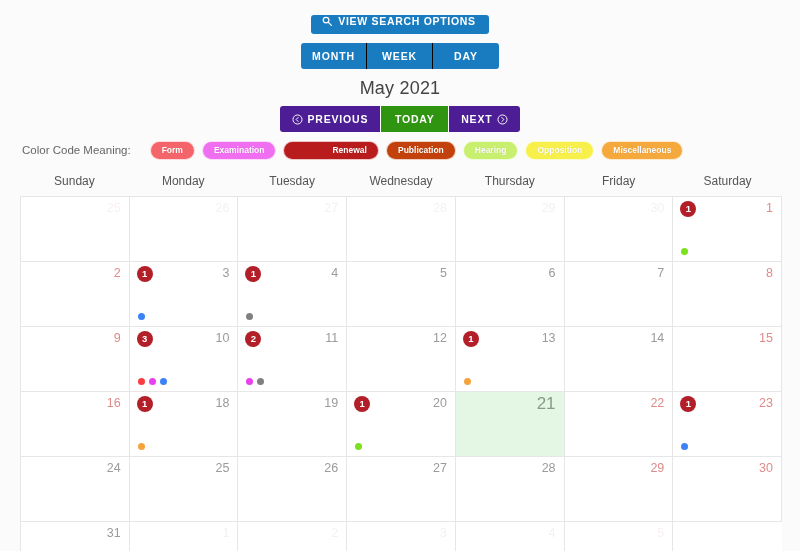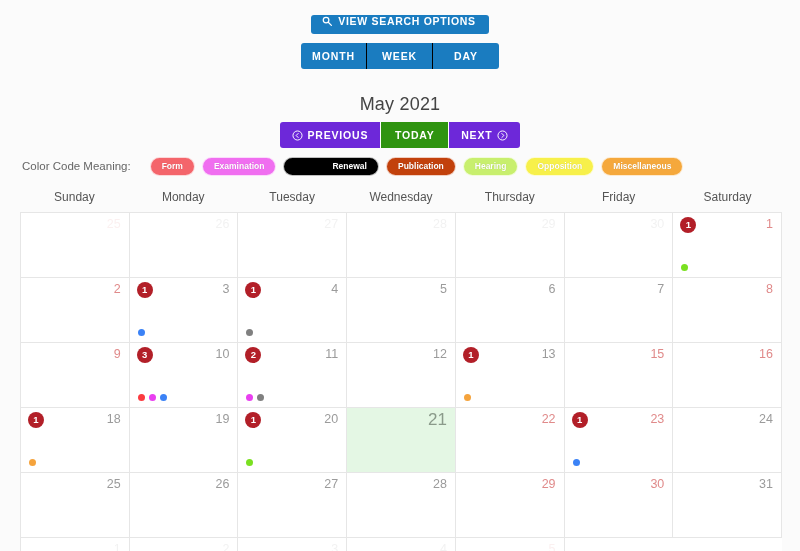--- a/index.html
+++ b/index.html
@@ -29,28 +29,28 @@
     background: #1a7cc0; color: #fff; border: none;
     border-right: 1px solid #000000;
     font-size: 10.5px; font-weight: bold; letter-spacing: .9px;
     padding: 7px 0; width: 66px; cursor: pointer;
     font-family: "Liberation Sans", sans-serif;
   }
   .view-btn:first-child { border-radius: 3px 0 0 3px; }
   .view-btn:last-child { border-radius: 0 3px 3px 0; border-right: none; }
 
   .month-title {
-    margin-top: 25px; font-size: 18px; color: #444; font-weight: normal;
+    margin-top: 9px; font-size: 18px; color: #444; font-weight: normal;
     letter-spacing: .2px;
   }
 
   .nav-group { margin-top: 7px; display: flex; justify-content: center; }
   .nav-btn {
     display: inline-flex; align-items: center; justify-content: center; gap: 5px;
-    background: #6d28d9; color: #fff; border: none;
+    background: #4c1d95; color: #fff; border: none;
     border-right: 1px solid #ffffff;
     font-size: 10.5px; font-weight: bold; letter-spacing: .8px;
     padding: 7px 12px; cursor: pointer; min-width: 68px;
     font-family: "Liberation Sans", sans-serif;
   }
   .nav-btn:first-child { border-radius: 3px 0 0 3px; }
   .nav-btn:last-child { border-radius: 0 3px 3px 0; border-right: none; }
   .nav-btn.today { background: #2f9410; }
   .nav-btn svg { display: block; }
 
@@ -156,21 +156,21 @@
           </svg>
         </span>
       </button>
     </div>
   </div>
 
   <div class="legend">
     <span class="legend-label">Color Code Meaning:</span>
     <span class="pill" style="background: rgb(244, 101, 107);">Form</span>
     <span class="pill" style="background: rgb(240, 110, 240);">Examination</span>
-    <span class="pill" style="background: #000000; padding-left: 48px;">Renewal</span>
+    <span class="pill" style="background: #b91c1c; padding-left: 48px;">Renewal</span>
     <span class="pill" style="background: #c2410c; color: rgb(255, 255, 255);">Publication</span>
     <span class="pill" style="background: rgb(200, 239, 110); color: rgb(255, 255, 255);">Hearing</span>
     <span class="pill" style="background: rgb(247, 240, 74); color: rgb(255, 255, 255);">Opposition</span>
     <span class="pill" style="background: rgb(245, 168, 60);">Miscellaneous</span>
   </div>
 
   <div class="calendar">
     <div class="dow-row">
       <div class="dow">Sunday</div>
       <div class="dow">Monday</div>
@@ -258,20 +258,23 @@
         <div class="cell">
           <div class="daynum">12</div>
         </div>
         <div class="cell">
           <div class="badge" style="background: rgb(178, 31, 40);">1</div>
           <div class="daynum">13</div>
           <div class="dots">
             <span class="dot" style="background: rgb(245, 163, 60);"></span>
           </div>
         </div>
+        <div class="cell">
+          <div class="daynum">14</div>
+        </div>
         <div class="cell weekend">
           <div class="daynum">15</div>
         </div>
         <div class="cell weekend">
           <div class="daynum">16</div>
         </div>
         <div class="cell">
           <div class="badge" style="background: rgb(178, 31, 40);">1</div>
           <div class="daynum">18</div>
           <div class="dots">

